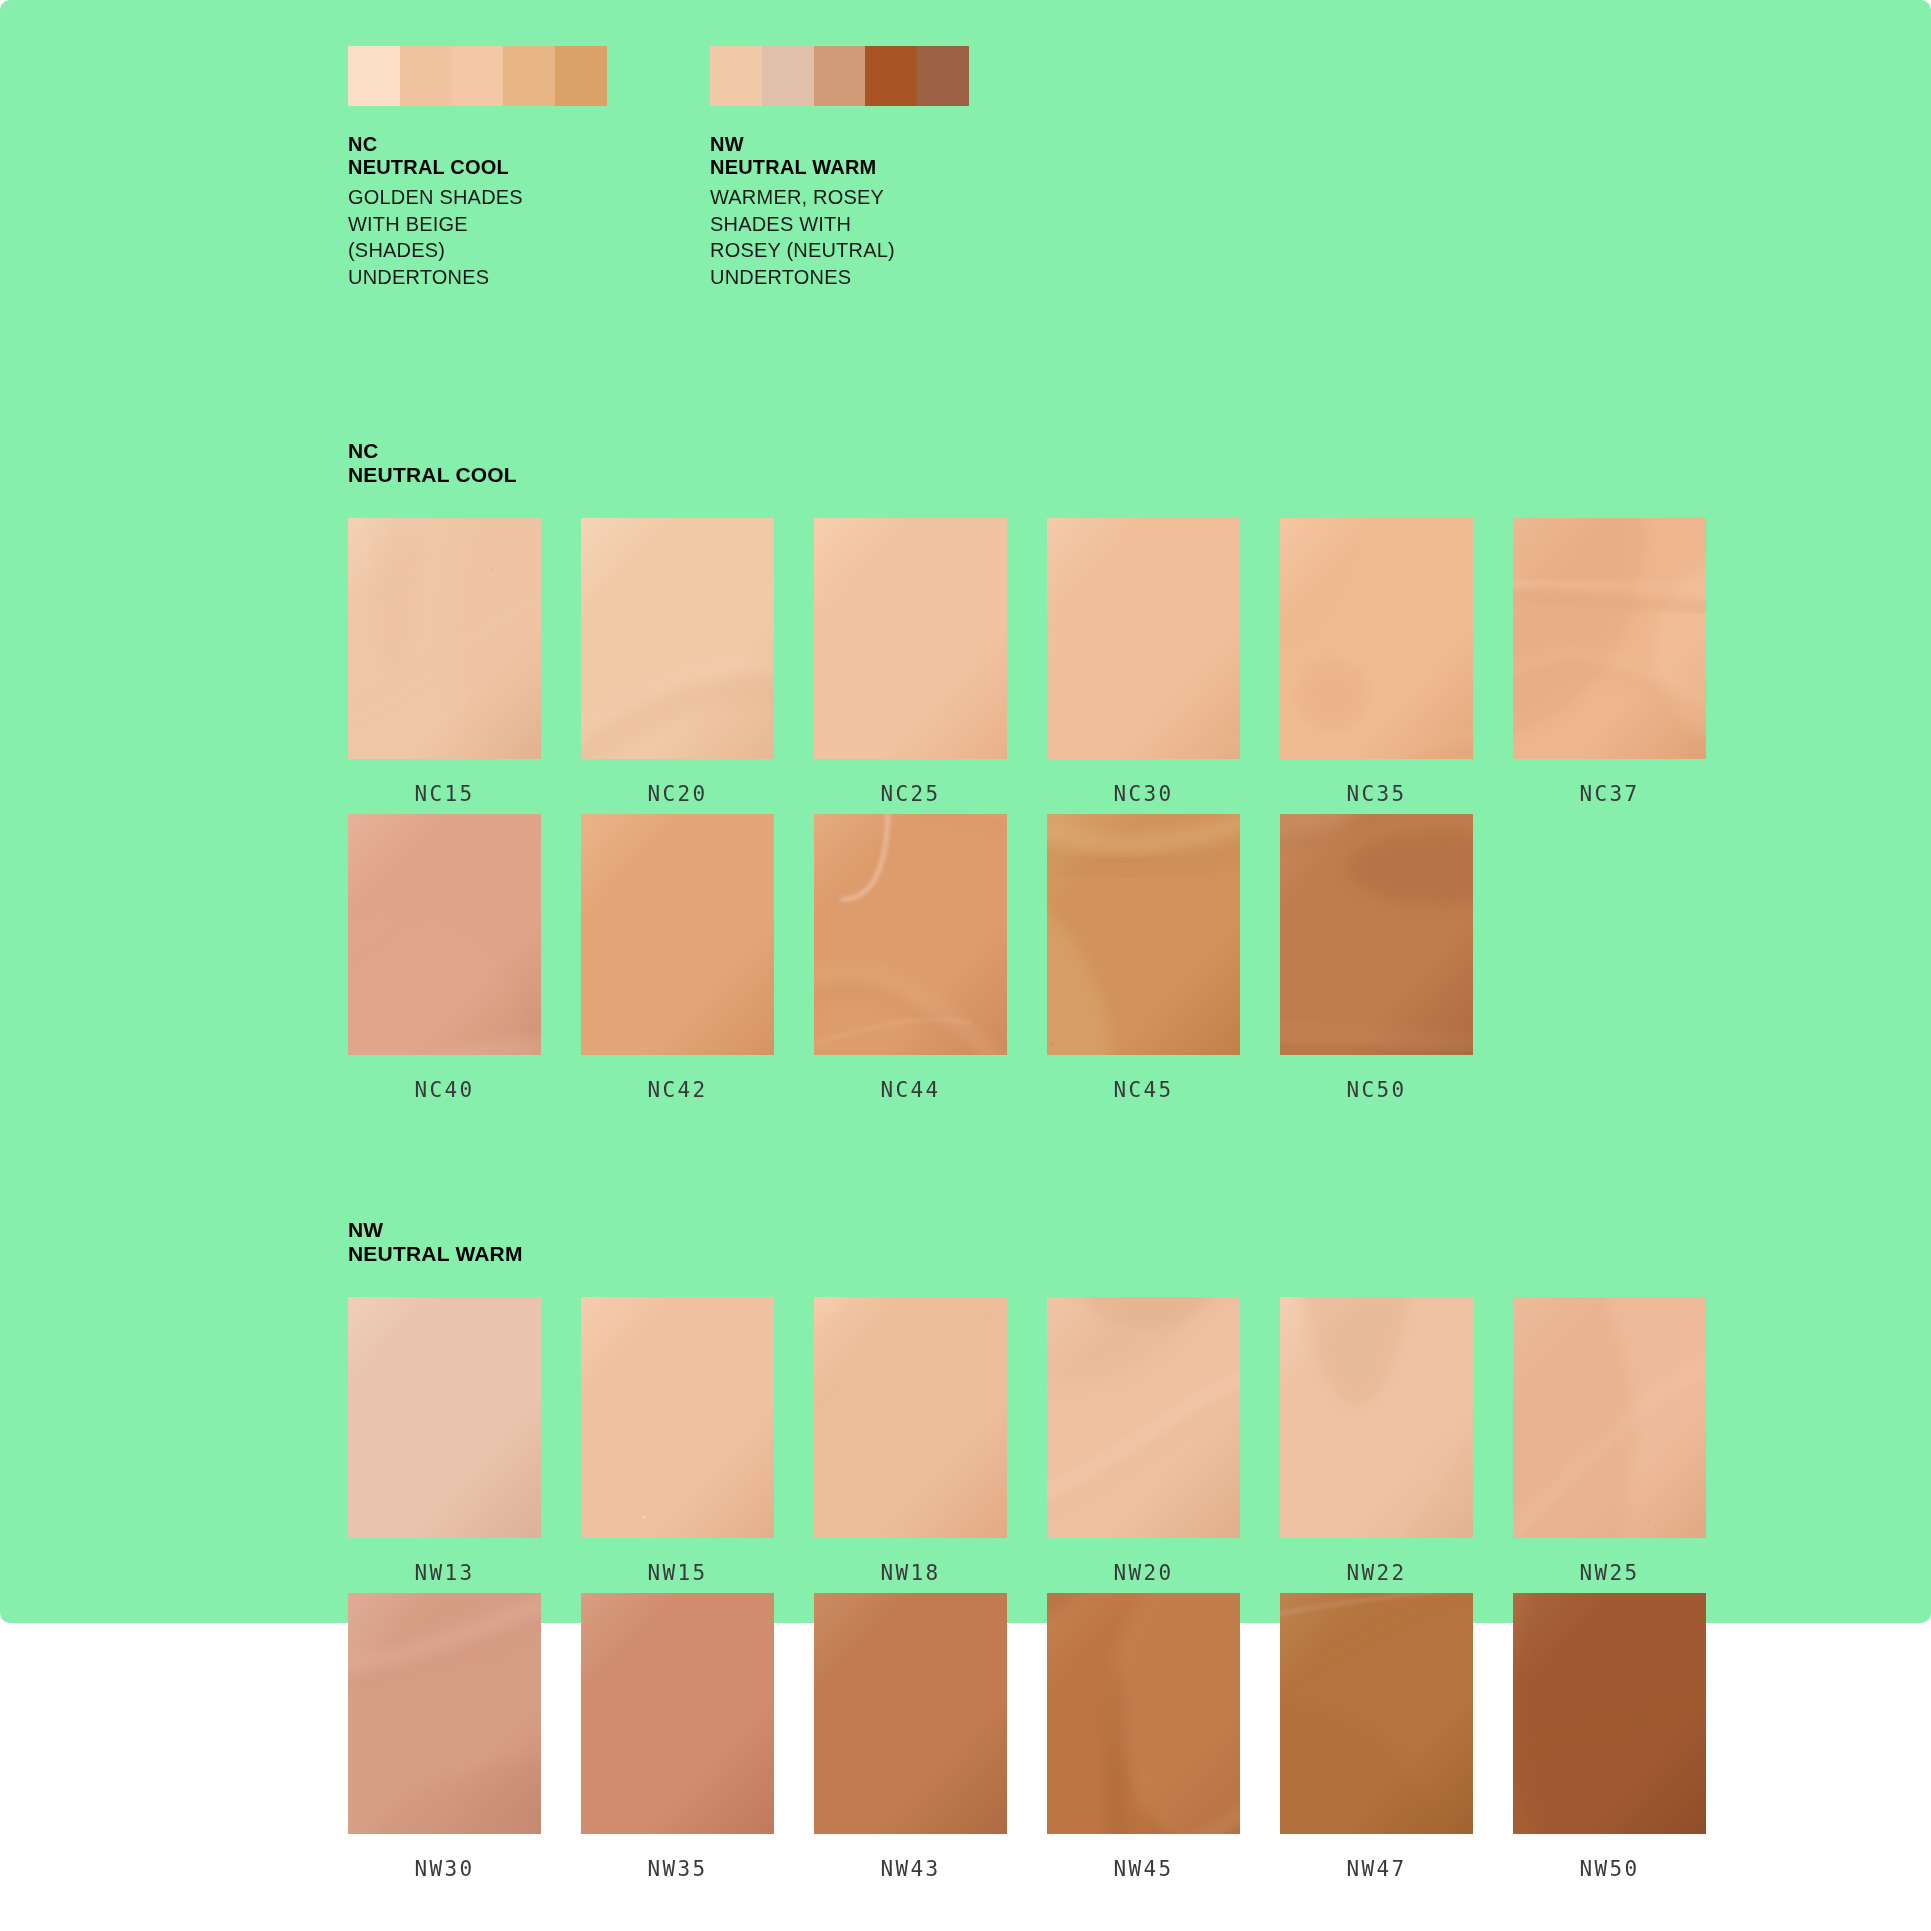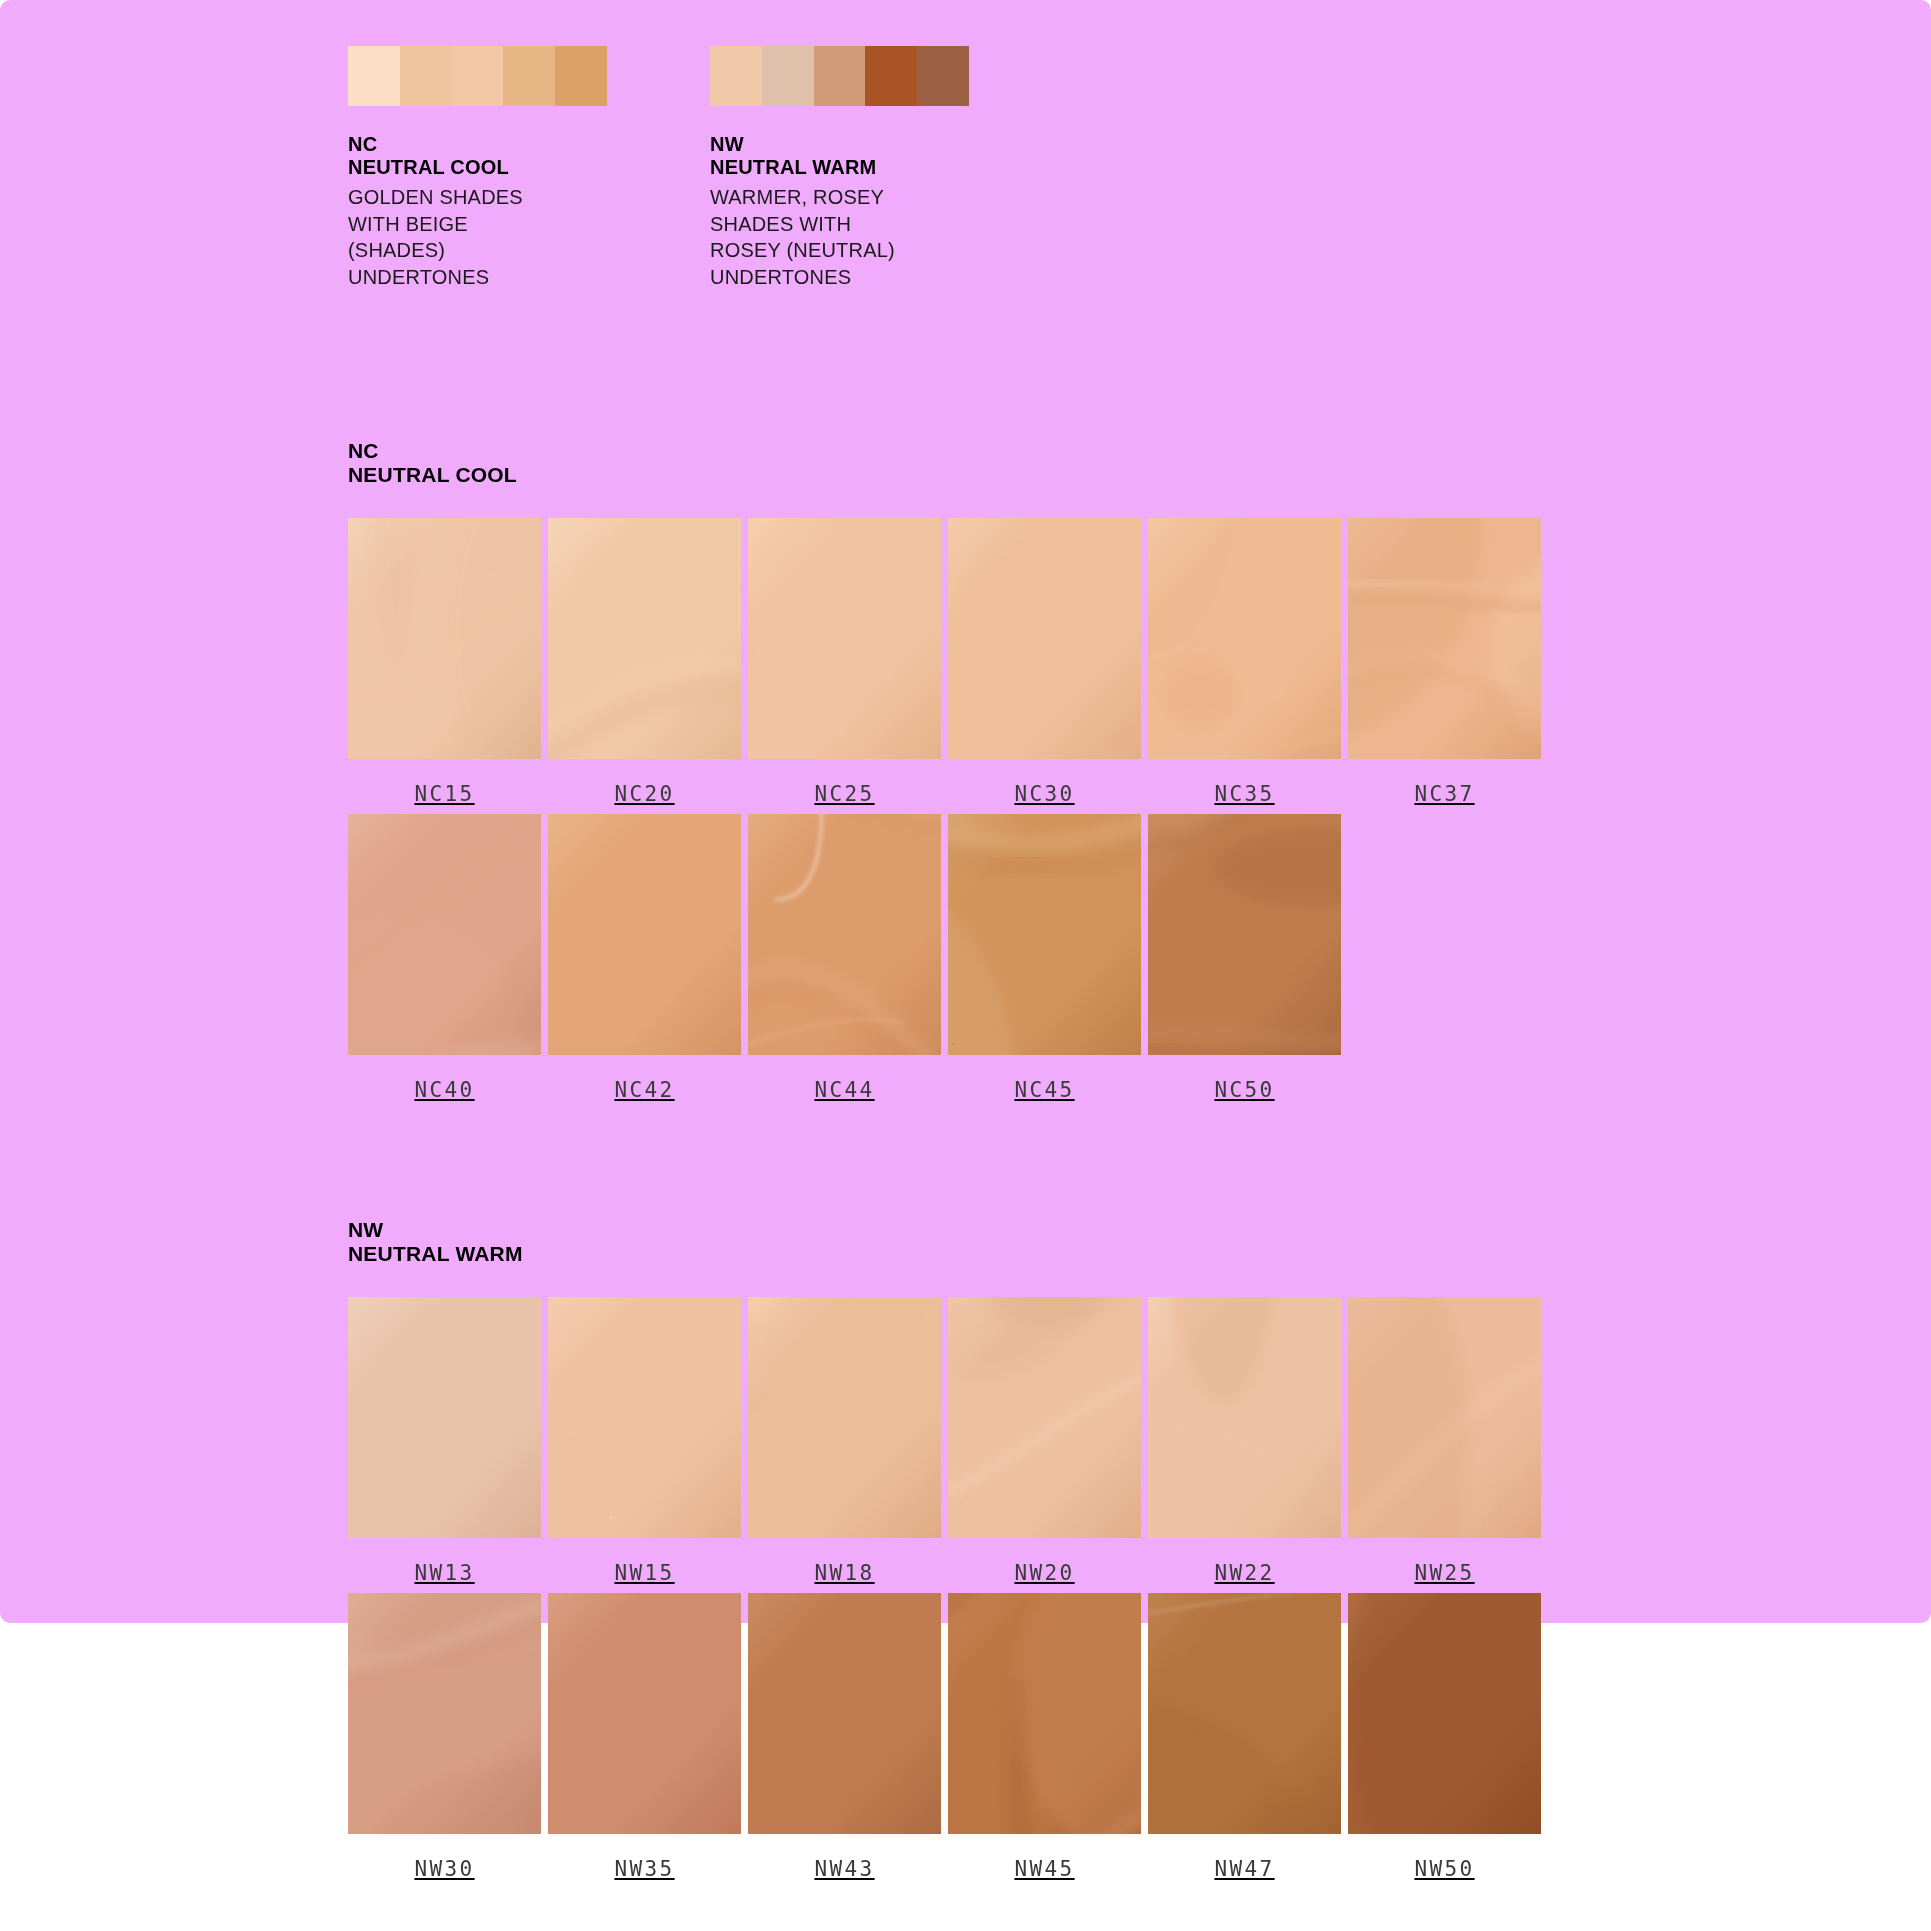--- a/index.html
+++ b/index.html
@@ -6,21 +6,21 @@
   html, body {
     width: 1931px; height: 1931px;
     background: #ffffff;
     font-family: "Liberation Sans", sans-serif;
     overflow: hidden;
   }
 
   #page {
     position: relative;
     width: 1931px; height: 1623px;
-    background: #f0abfc;
+    background: #86efac;
     border-radius: 10px;
   }
 
   
   .legend {
     position: absolute;
     left: 348px; top: 46px;
     display: flex;
     gap: 101px;
   }
@@ -68,23 +68,22 @@
     font-size: 21px; font-weight: bold; color: #000;
     line-height: 1.15; letter-spacing: 0.2px;
   }
   .section-title {
     font-size: 21px; font-weight: bold; color: #000;
     line-height: 1.15; letter-spacing: 0.2px;
   }
 
   .shade-row {
     display: flex;
-    gap: 7px;
+    gap: 40px;
     margin-bottom: 7.7px;
-    text-decoration: underline;
   }
 
   .shade-cell { width: 193px; }
 
   .swatch {
     position: relative;
     width: 193px; height: 241px;
     overflow: hidden;
     background: #e0b79a;
   }

